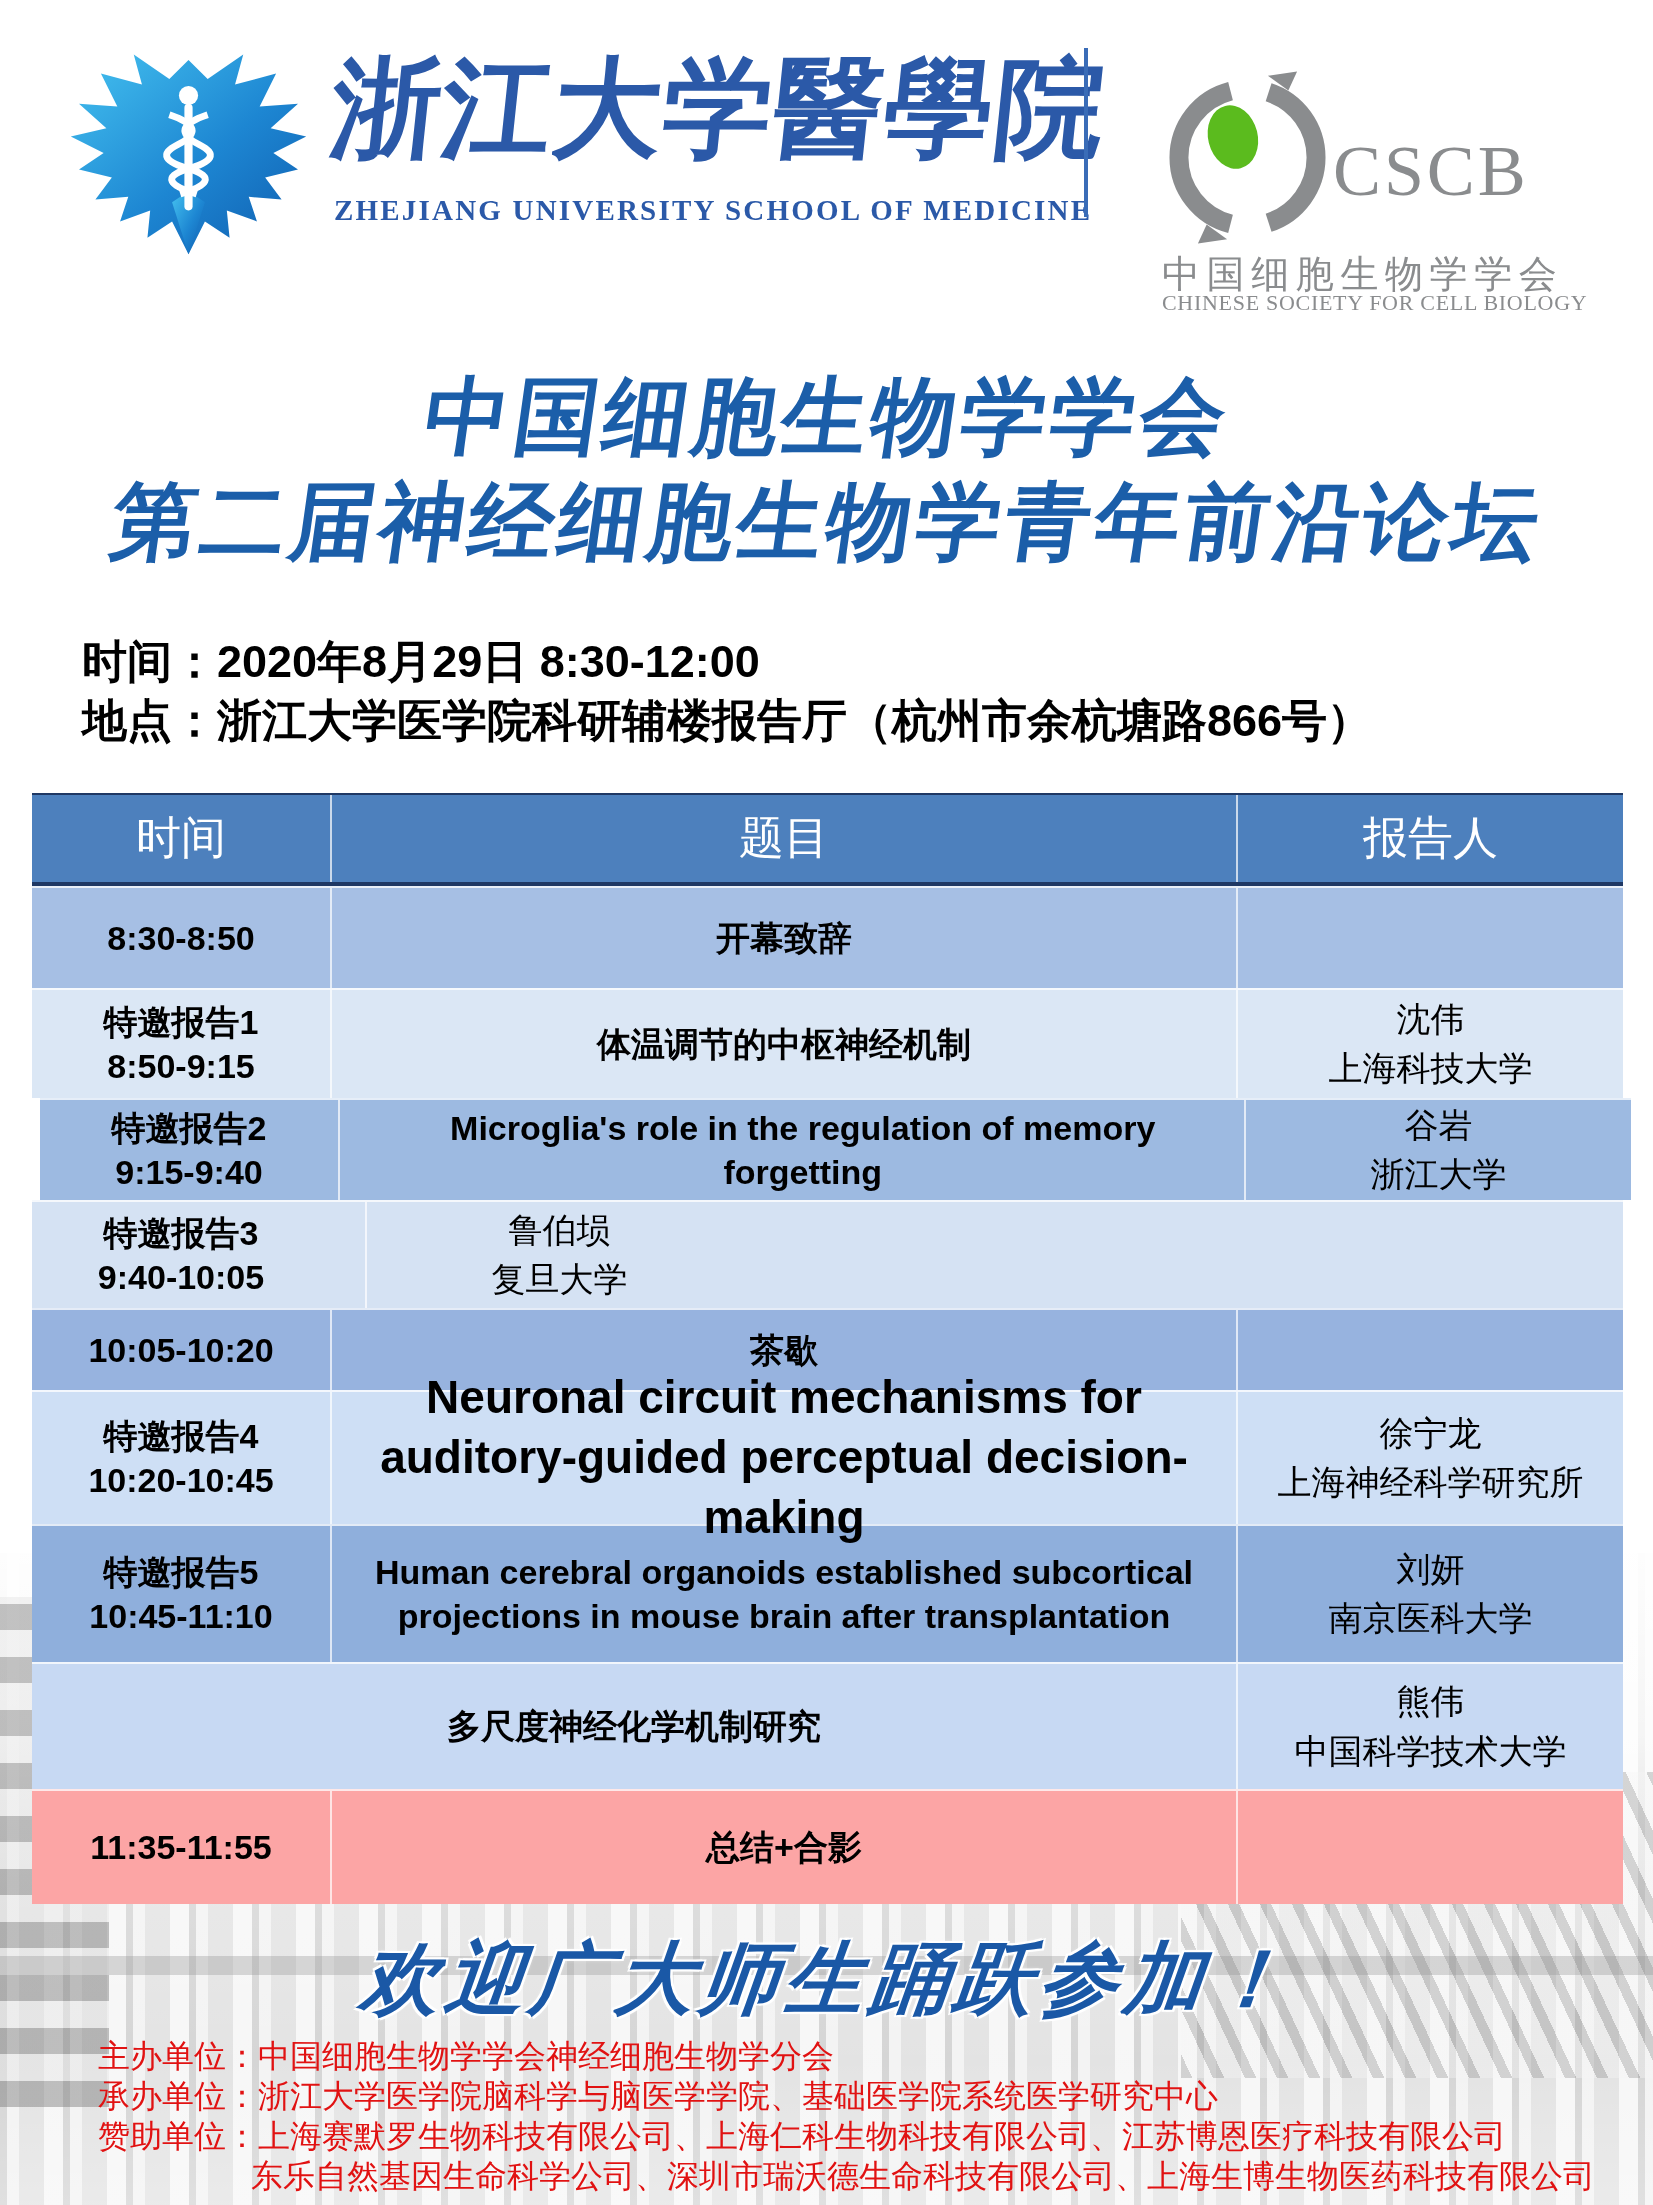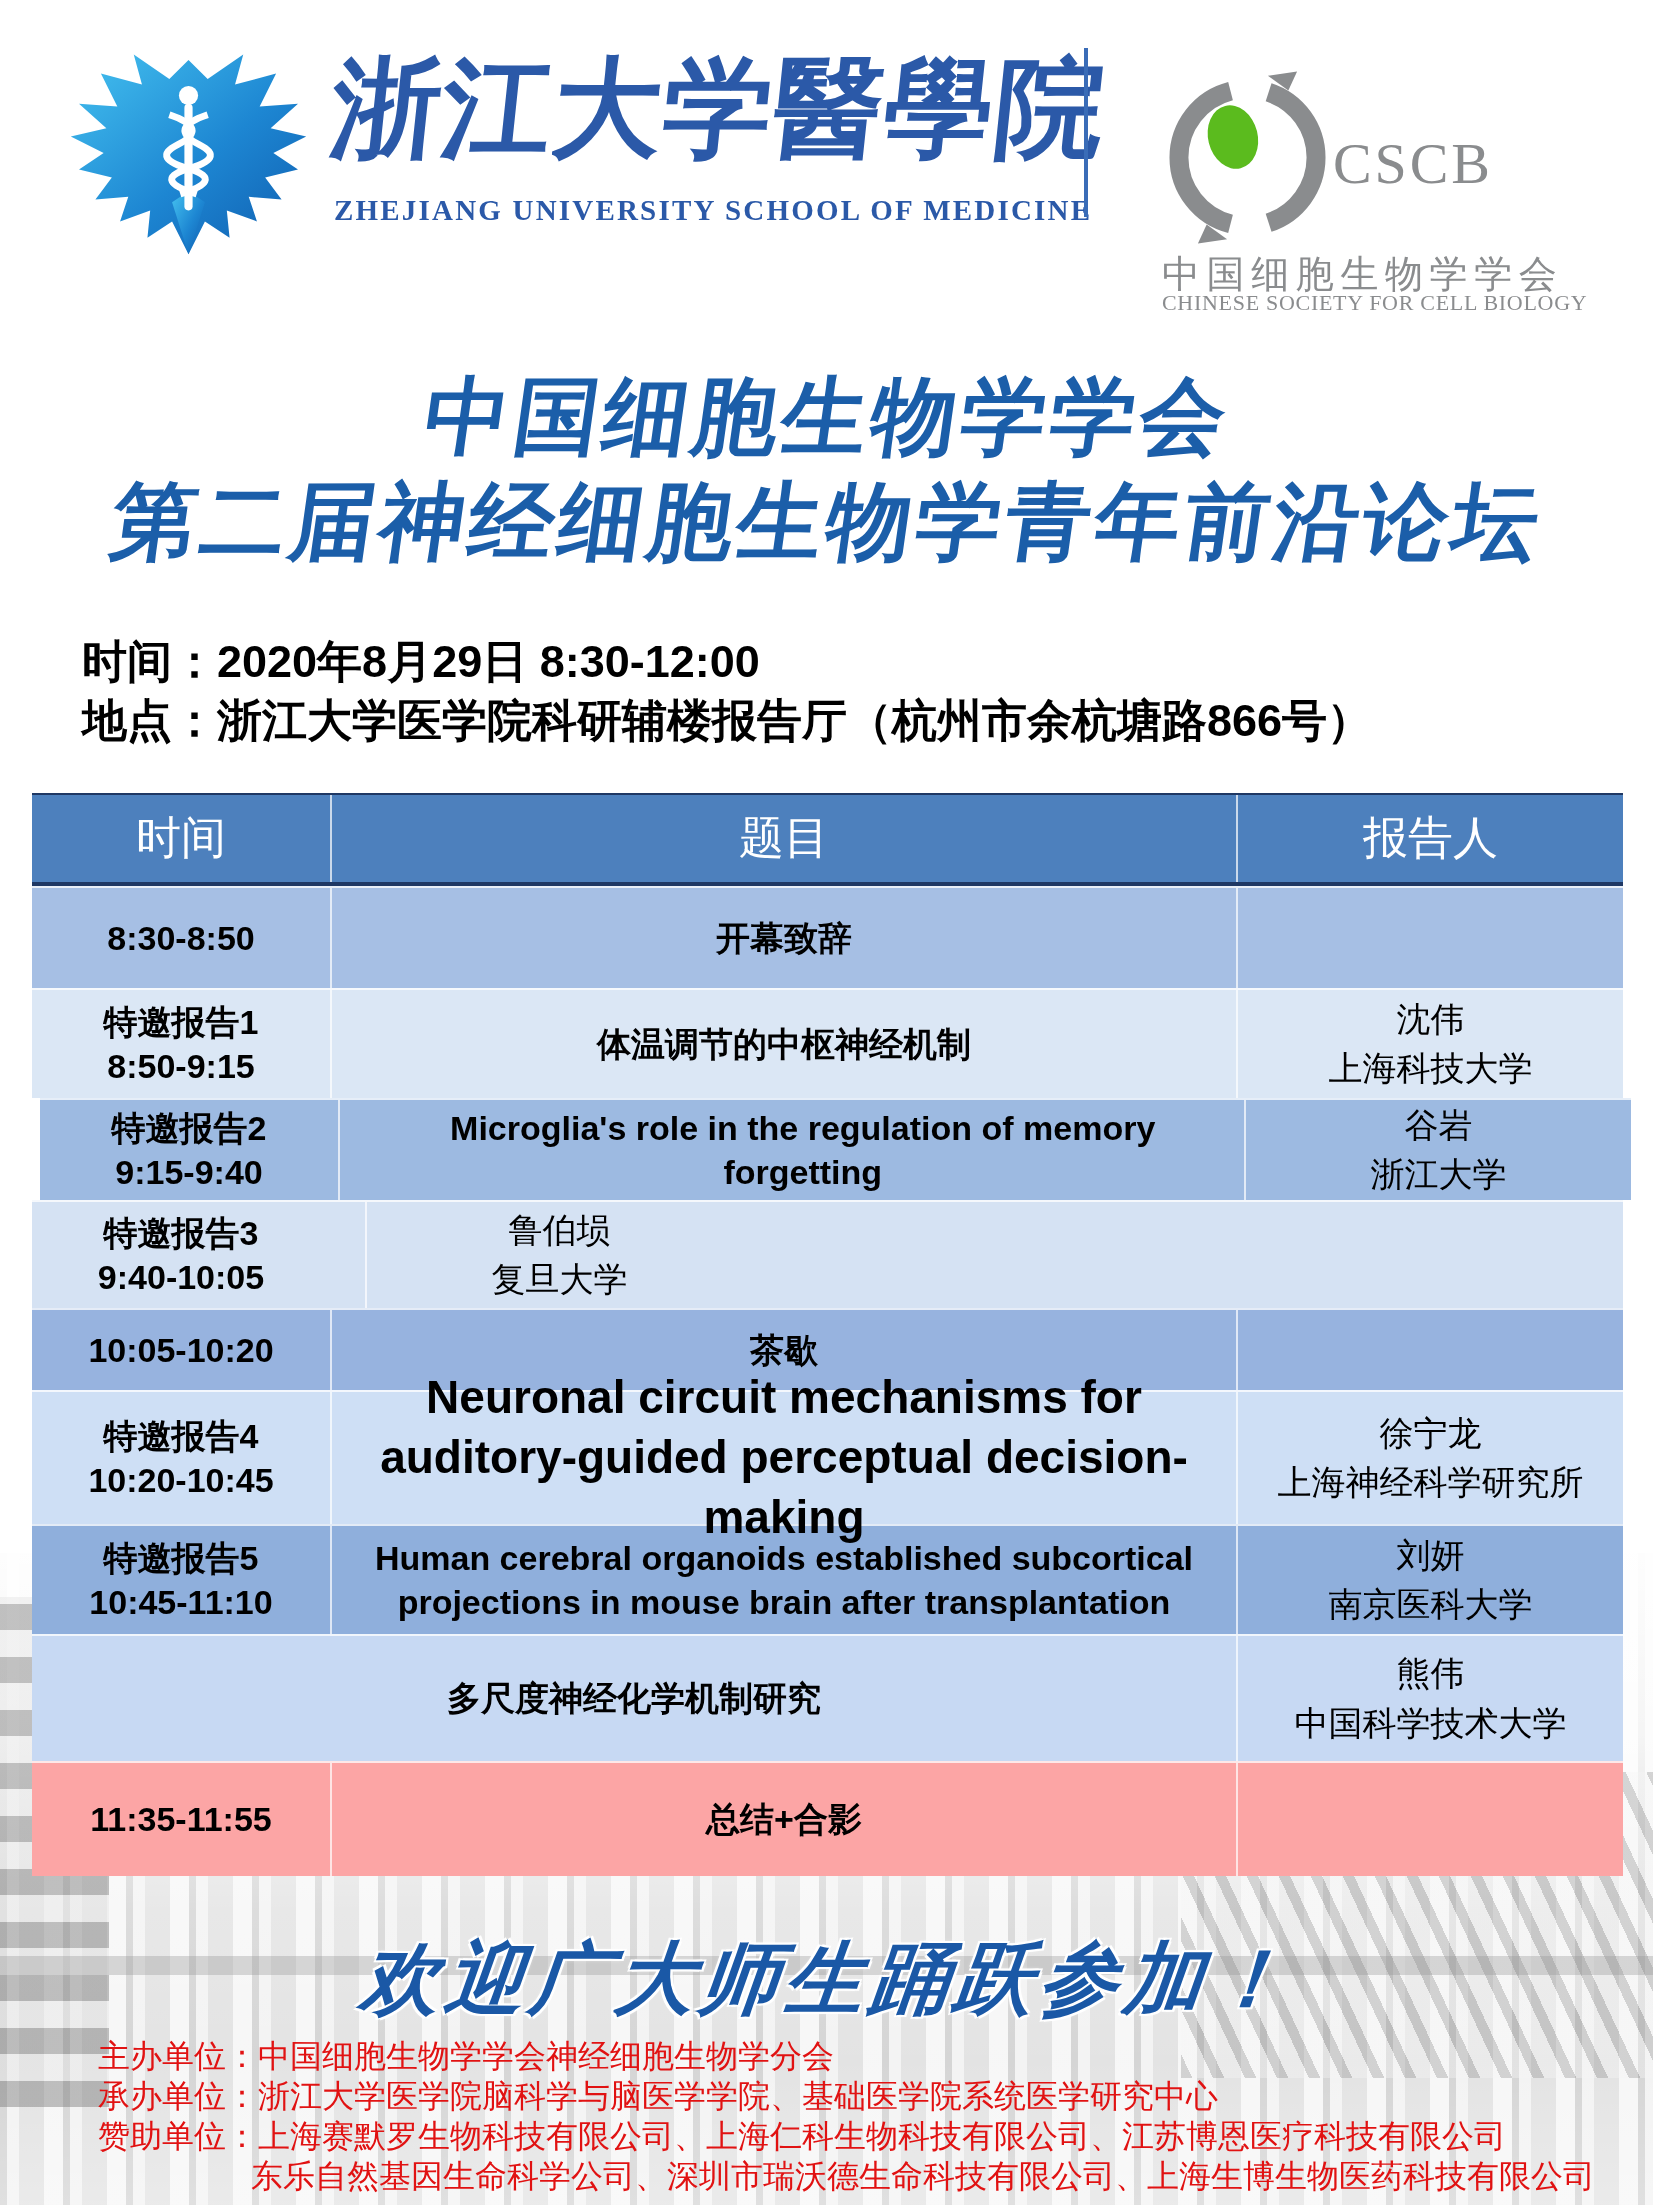--- a/index.html
+++ b/index.html
@@ -10,21 +10,21 @@
   .logo-band{position:absolute;left:0;top:0;width:1654px;height:335px;}
   .zju-icon{position:absolute;left:50px;top:38px;width:277px;height:219px;}
   .zju-cn{position:absolute;left:332px;top:45px;width:737px;font-family:"Liberation Serif",serif;
           font-weight:700;font-size:109px;line-height:1.2;color:#2b59a8;letter-spacing:1.5px;
           transform:skewX(-6deg);white-space:nowrap;}
   .zju-en{position:absolute;left:334px;top:194px;width:729px;font-family:"Liberation Serif",serif;
           font-weight:700;font-size:29px;color:#2b59a8;letter-spacing:2.2px;white-space:nowrap;}
   .logo-divider{position:absolute;left:1084px;top:48px;width:4.4px;height:169px;background:#3a6cb7;}
   .cscb-icon{position:absolute;left:1160px;top:67px;width:175px;height:181px;}
   .cscb-abbr{position:absolute;left:1333px;top:130px;font-family:"Liberation Serif",serif;
-             font-size:58px;font-weight:400;color:#8a8c8e;letter-spacing:2.9px;}
+             font-size:72px;font-weight:400;color:#8a8c8e;letter-spacing:2.9px;}
   .cscb-cn{position:absolute;left:1162px;top:249px;font-size:38px;color:#8a8c8e;
            letter-spacing:6.6px;white-space:nowrap;font-weight:400;}
   .cscb-en{position:absolute;left:1162px;top:290px;font-family:"Liberation Serif",serif;
            font-size:22px;color:#8a8c8e;letter-spacing:0.7px;white-space:nowrap;}
 
   
   .main-title{position:absolute;left:0;top:365px;width:1654px;text-align:center;color:#1b5ea9;}
   .main-title .line{display:inline-block;transform:skewX(-8deg);font-weight:700;
                     font-family:"Liberation Serif",serif;font-size:85px;line-height:1.24;
                     letter-spacing:4.4px;white-space:nowrap;}
@@ -38,21 +38,21 @@
   .t-row{display:flex;width:100%;box-sizing:border-box;}
   .t-row + .t-row{border-top:2.2px solid rgba(255,255,255,0.75);}
   .t-head{height:93px;border-top:2.9px solid #1f3864;border-bottom:4.4px solid #1f3864;}
   .t-head .cell{color:#ffffff;font-family:"Liberation Serif",serif;font-weight:400;font-size:45px;}
   .schedule .t-row:nth-child(2){height:102px;}
   .schedule .t-row:nth-child(3){height:110px;}
   .schedule .t-row:nth-child(4){height:102px;}
   .schedule .t-row:nth-child(5){height:108px;gap:35px;}
   .schedule .t-row:nth-child(6){height:82px;}
   .schedule .t-row:nth-child(7){height:134px;}
-  .schedule .t-row:nth-child(8){height:110px;}
+  .schedule .t-row:nth-child(8){height:138px;}
   .schedule .t-row:nth-child(9){height:127px;}
   .schedule .t-row:nth-child(10){height:115px;}
   .cell{display:flex;flex-direction:column;justify-content:center;align-items:center;
         box-sizing:border-box;text-align:center;}
   .cell + .cell{border-left:2.9px solid rgba(255,255,255,0.7);}
   .c-time{width:298px;font-weight:700;font-size:34px;line-height:1.3;}
   .c-title{flex:1;font-weight:700;font-size:34px;line-height:1.3;padding:0 14.6px;}
   .c-speaker{width:387px;font-weight:500;font-size:34px;line-height:1.45;}
 
   

